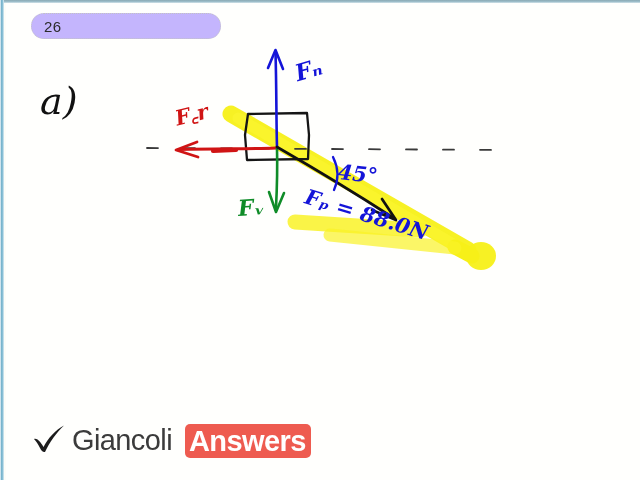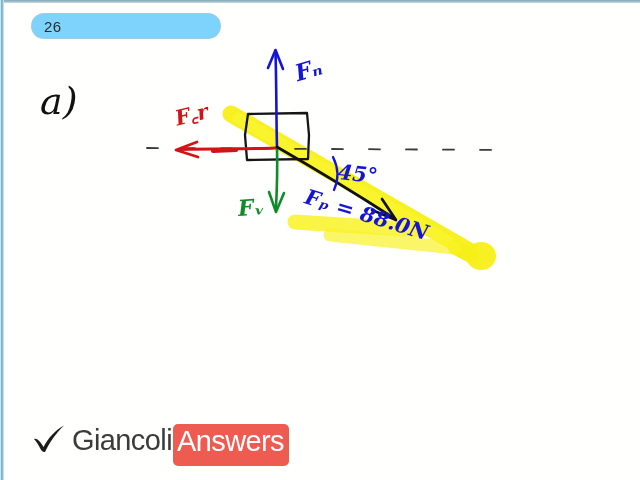--- a/index.html
+++ b/index.html
@@ -37,21 +37,21 @@
 
   
   #numbox {
     position: absolute;
     left: 31px;
     top: 13px;
     width: 190px;
     height: 26px;
     border: 1px dotted #c3c3c3;
     border-radius: 13px;
-    background: #7dd3fc;
+    background: #c4b5fd;
     box-sizing: border-box;
   }
   #numbox-text {
     position: absolute;
     left: 12px;
     top: 4px;
     font-size: 15px;
     color: #2b2b2b;
     font-family: "Liberation Sans", sans-serif;
     letter-spacing: 0.5px;
@@ -134,24 +134,25 @@
     font-size: 29px;
     color: #3b3b3b;
     font-family: "Liberation Sans", sans-serif;
     letter-spacing: -0.6px;
   }
   #logo-answers {
     font-size: 29px;
     color: #ffffff;
     background: #ee5b50;
     border-radius: 5px;
-    padding: 1px 5px 8px 4px;
-    margin-left: 1px;
+    padding: 1px 5px 0 4px;
+    margin-left: 13px;
     font-family: "Liberation Sans", sans-serif;
     letter-spacing: -0.6px;
+    font-weight: bold;
   }
 </style>
 </head>
 <body>
 
 <div id="page">
 
   <div id="frame-top"></div>
   <div id="frame-left"></div>
   <div id="frame-left-inner"></div>

